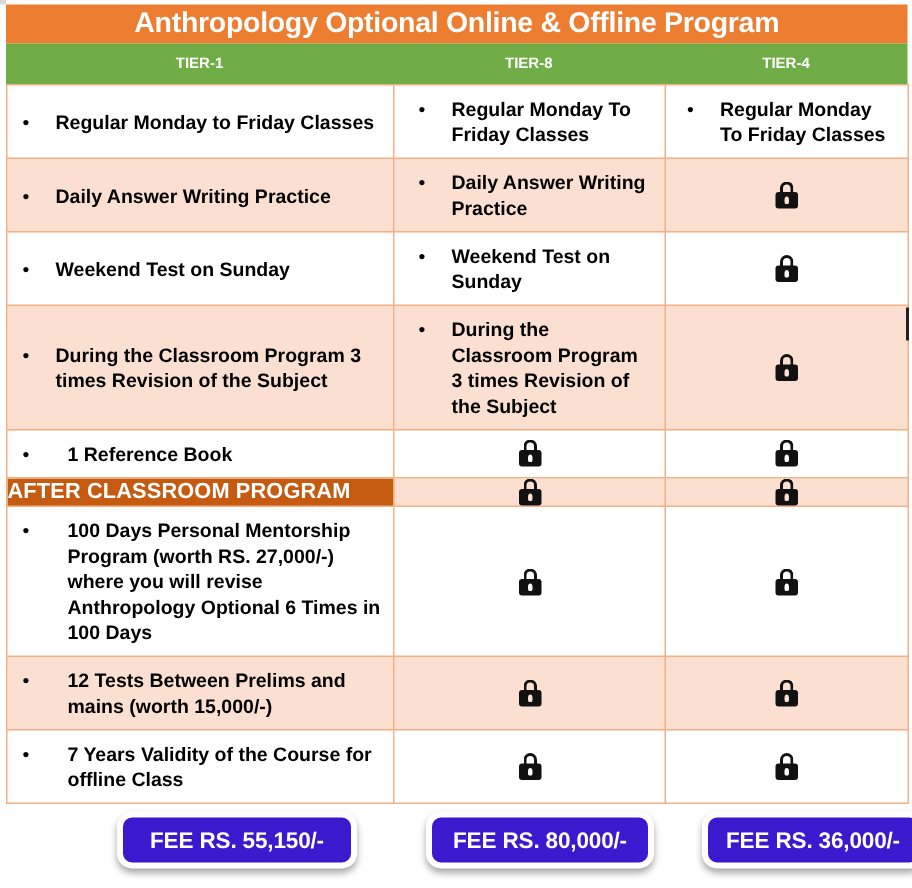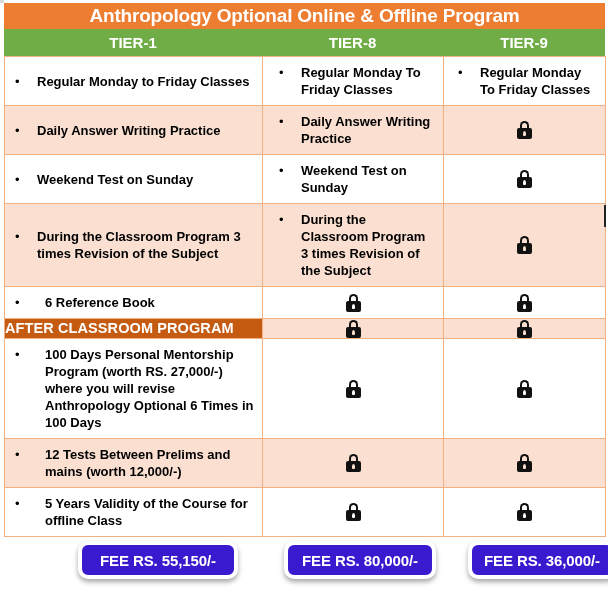--- a/index.html
+++ b/index.html
@@ -44,21 +44,21 @@
     position: absolute;
     left: 4px;
     top: 29px;
     width: 601px;
     height: 27px;
     display: flex;
     background: #70AD47;
   }
   .tier-cell {
     color: #ffffff;
-    font-size: 15px;
+    font-size: 10px;
     font-weight: bold;
     display: flex;
     align-items: center;
     justify-content: center;
     height: 100%;
     box-sizing: border-box;
   }
   .tier-cell.c1 { width: 258px; }
   .tier-cell.c2 { width: 181px; }
   .tier-cell.c3 { width: 162px; }
@@ -219,21 +219,21 @@
 
 <div class="page">
 
   <div class="corner-mark"></div>
 
   <div class="title-bar">Anthropology Optional Online &amp; Offline Program</div>
 
   <div class="tier-row">
     <div class="tier-cell c1">TIER-1</div>
     <div class="tier-cell c2">TIER-8</div>
-    <div class="tier-cell c3">TIER-9</div>
+    <div class="tier-cell c3">TIER-4</div>
   </div>
 
   <table class="table">
     <colgroup>
       <col class="c1">
         <col class="c2">
         <col class="c3">
     </colgroup>
     <tbody>
 
@@ -315,21 +315,21 @@
           <span class="lock">
             <span class="shackle"></span><span class="body"></span><span class="keyhole"></span>
           </span>
         </td>
       </tr>
 
       <tr class="row-white">
         <td>
           <div class="cell-inner">
             <span class="bullet wide">•</span>
-            <span class="btext">6 Reference Book</span>
+            <span class="btext">1 Reference Book</span>
           </div>
         </td>
         <td class="lock-cell">
           <span class="lock">
             <span class="shackle"></span><span class="body"></span><span class="keyhole"></span>
           </span>
         </td>
         <td class="lock-cell">
           <span class="lock">
             <span class="shackle"></span><span class="body"></span><span class="keyhole"></span>
@@ -367,40 +367,40 @@
           <span class="lock">
             <span class="shackle"></span><span class="body"></span><span class="keyhole"></span>
           </span>
         </td>
       </tr>
 
       <tr class="row-tint">
         <td>
           <div class="cell-inner">
             <span class="bullet wide">•</span>
-            <span class="btext">12 Tests Between Prelims and mains (worth 12,000/-)</span>
+            <span class="btext">12 Tests Between Prelims and mains (worth 15,000/-)</span>
           </div>
         </td>
         <td class="lock-cell">
           <span class="lock">
             <span class="shackle"></span><span class="body"></span><span class="keyhole"></span>
           </span>
         </td>
         <td class="lock-cell">
           <span class="lock">
             <span class="shackle"></span><span class="body"></span><span class="keyhole"></span>
           </span>
         </td>
       </tr>
 
       <tr class="row-white">
         <td>
           <div class="cell-inner">
             <span class="bullet wide">•</span>
-            <span class="btext">5 Years Validity of the Course for offline Class</span>
+            <span class="btext">7 Years Validity of the Course for offline Class</span>
           </div>
         </td>
         <td class="lock-cell">
           <span class="lock">
             <span class="shackle"></span><span class="body"></span><span class="keyhole"></span>
           </span>
         </td>
         <td class="lock-cell">
           <span class="lock">
             <span class="shackle"></span><span class="body"></span><span class="keyhole"></span>

